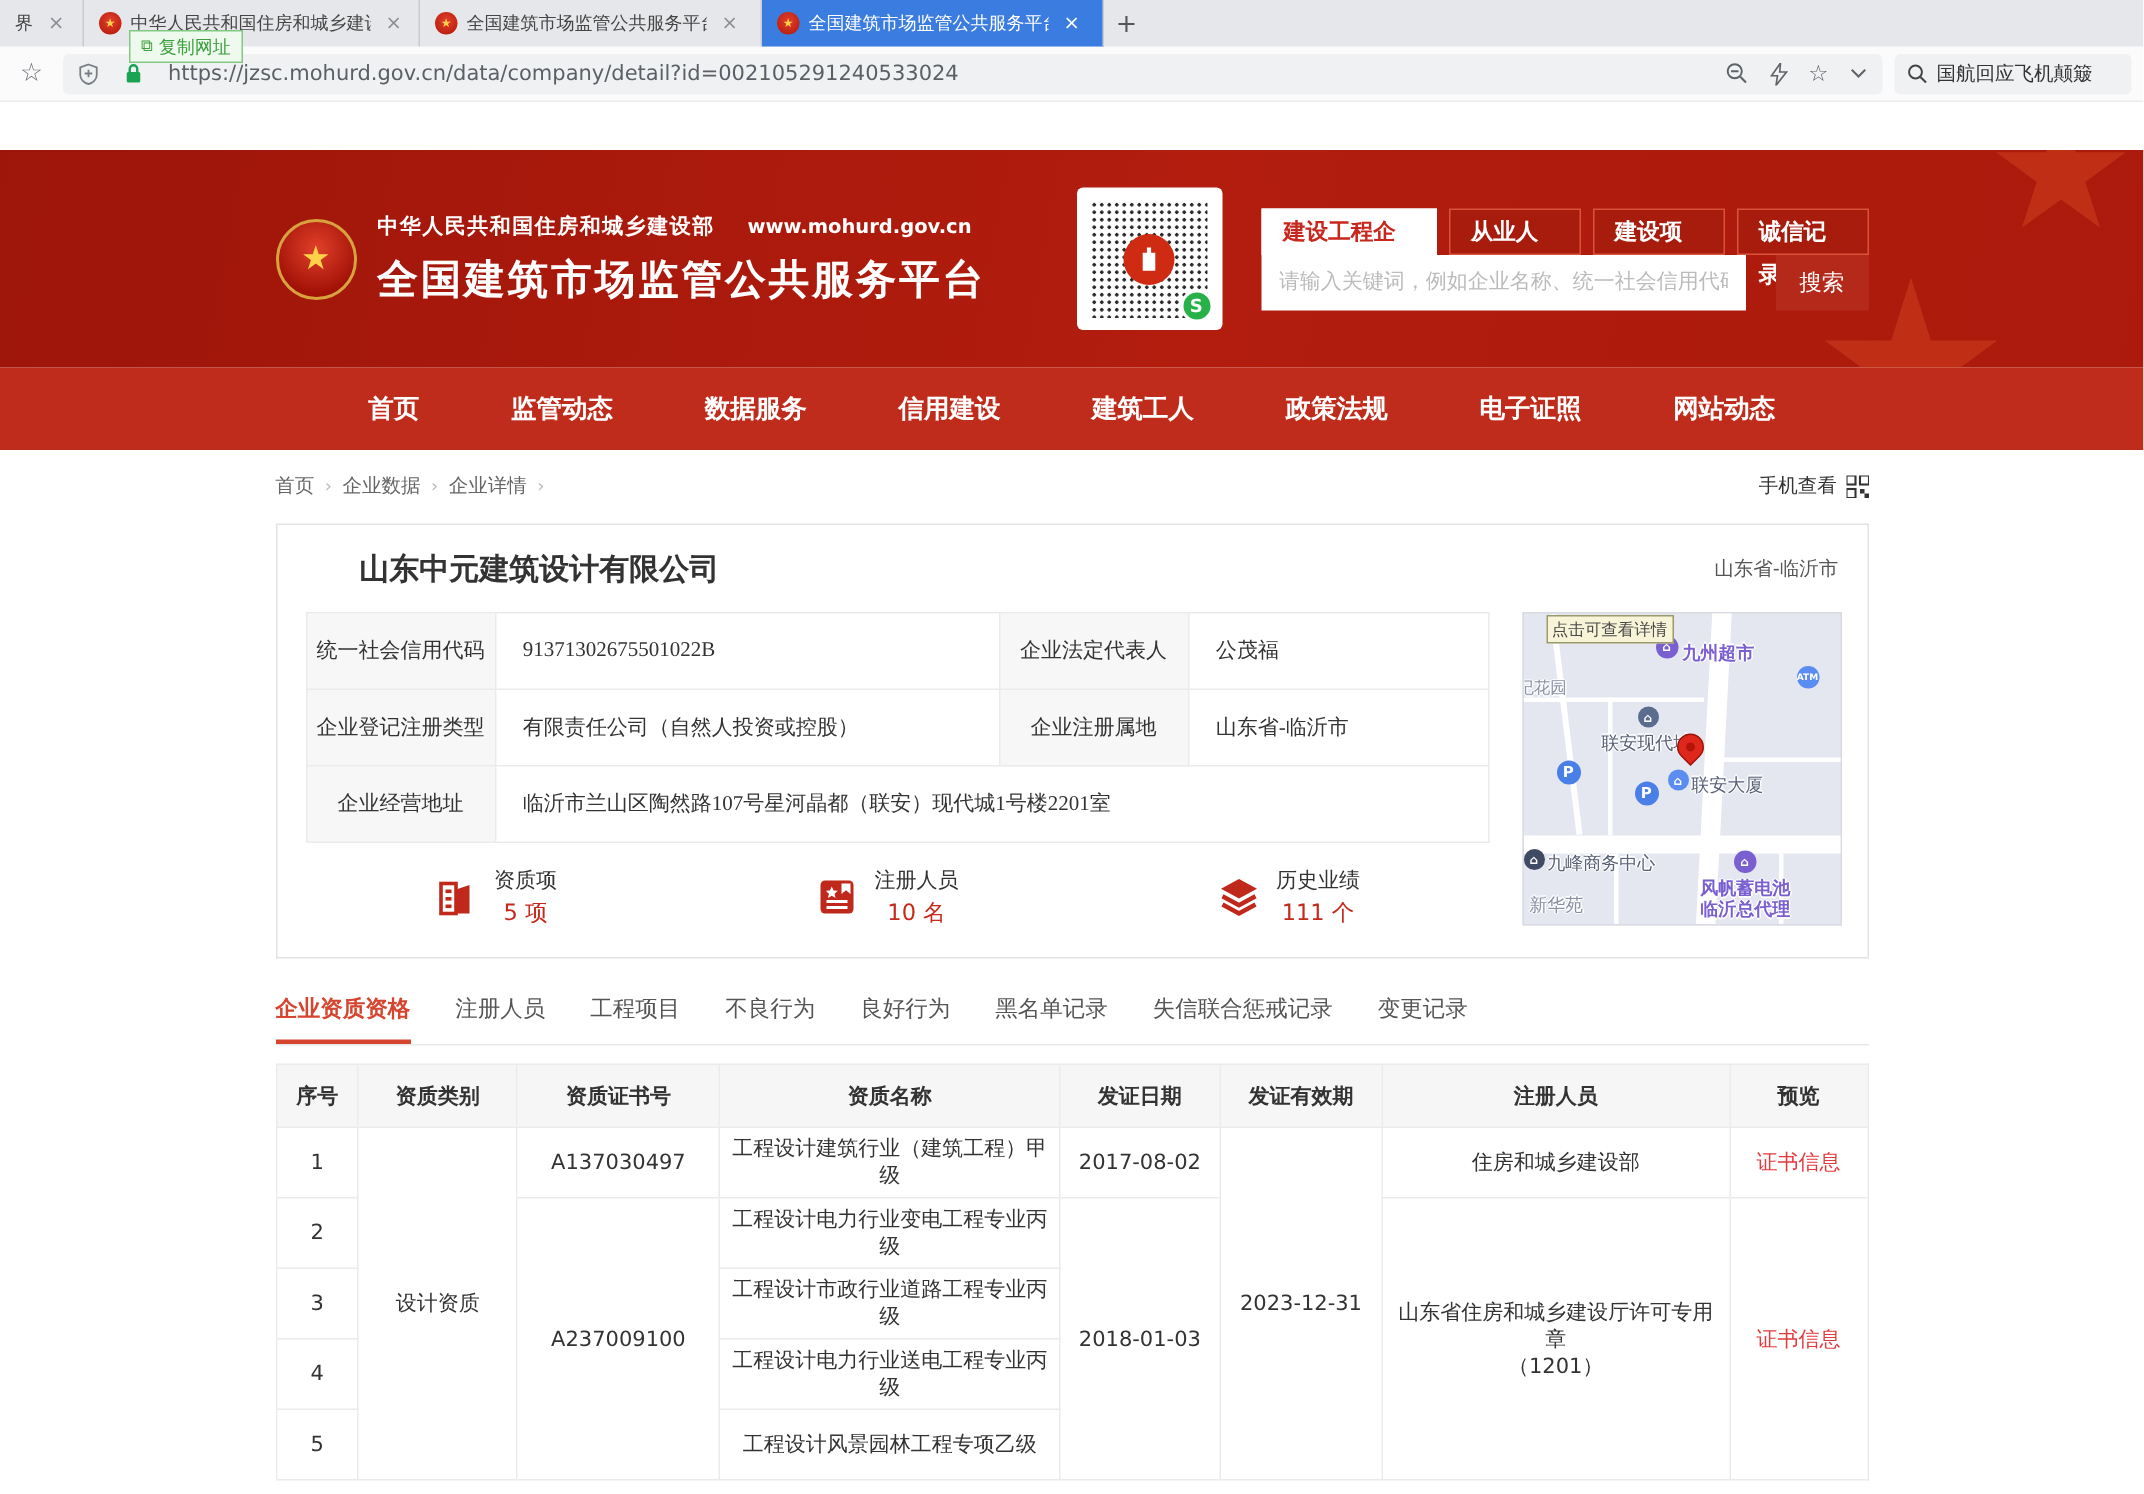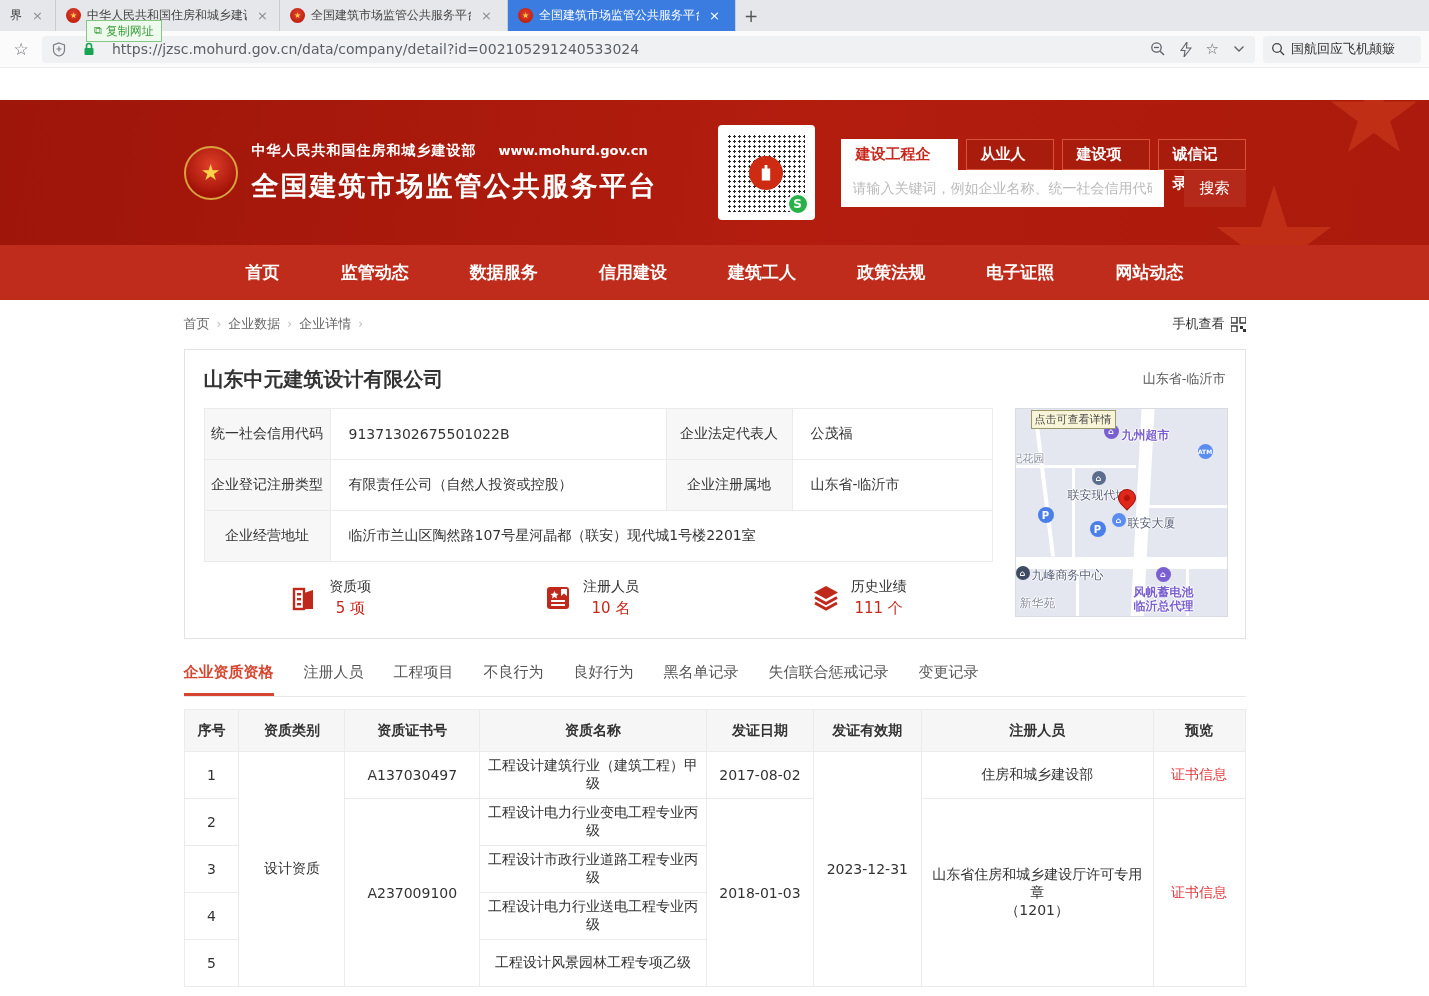--- a/index.html
+++ b/index.html
@@ -65,27 +65,27 @@
   .nav-inner{width:1062px;margin:0 auto;height:100%;display:flex;align-items:center;justify-content:space-between;padding:0 62px;}
   .nav-item{color:#fff;font-size:17px;font-weight:bold;cursor:pointer;white-space:nowrap;}
   
   .main{width:1062px;margin:0 auto;}
   .breadcrumb-row{display:flex;align-items:center;margin-top:15px;font-size:13px;color:#666;}
   .crumb{cursor:pointer;}
   .sep{color:#bbb;margin:0 7px;font-size:12px;}
   .mobile-view{margin-left:auto;display:flex;align-items:center;gap:6px;color:#333;font-size:13px;cursor:pointer;}
   .company-card{margin-top:16px;border:1px solid #e3e3e3;padding:0 19px 20px;}
   .company-head{display:flex;align-items:center;justify-content:space-between;height:58px;}
-  .company-name{font-size:20px;font-weight:bold;color:#333;}
+  .company-name{font-size:20px;font-weight:bold;color:#333;margin-left:36px;}
   .company-region{font-size:13px;color:#555;}
   .info-area{display:flex;gap:22px;}
   table.info{border-collapse:collapse;width:789px;}
   table.info td{border:1px solid #ebebeb;font-size:14px;color:#333;height:51px;}
   td.lbl{background:#f7f7f7;width:126px;text-align:center;}
-  td.val{padding-left:18px;}
+  td.val{padding-left:18px;font-family:Liberation Serif, serif;}
   .map{width:213px;height:209px;background:#e4e7f0;position:relative;overflow:hidden;border:1px solid #d9dbe2;flex:0 0 213px;cursor:pointer;}
   .road{position:absolute;background:#fff;}
   .map-label{position:absolute;font-size:11px;color:#596078;white-space:nowrap;
      text-shadow:1px 0 #fff,-1px 0 #fff,0 1px #fff,0 -1px #fff;}
   .map-label.purple{color:#7a5fd0;font-weight:bold;}
   .map-label.gray{color:#8a8fa3;}
   .map-hint{position:absolute;left:15px;top:1px;background:#f7f4d8;border:1px solid #99996b;color:#4a4a4a;
      font-size:11px;padding:0 3px;line-height:17px;z-index:4;}
   .poi{position:absolute;border-radius:50%;display:flex;align-items:center;justify-content:center;color:#fff;font-weight:bold;}
   .pin{position:absolute;width:18px;height:18px;background:#e0271b;border-radius:50% 50% 50% 0;transform:rotate(-45deg);

